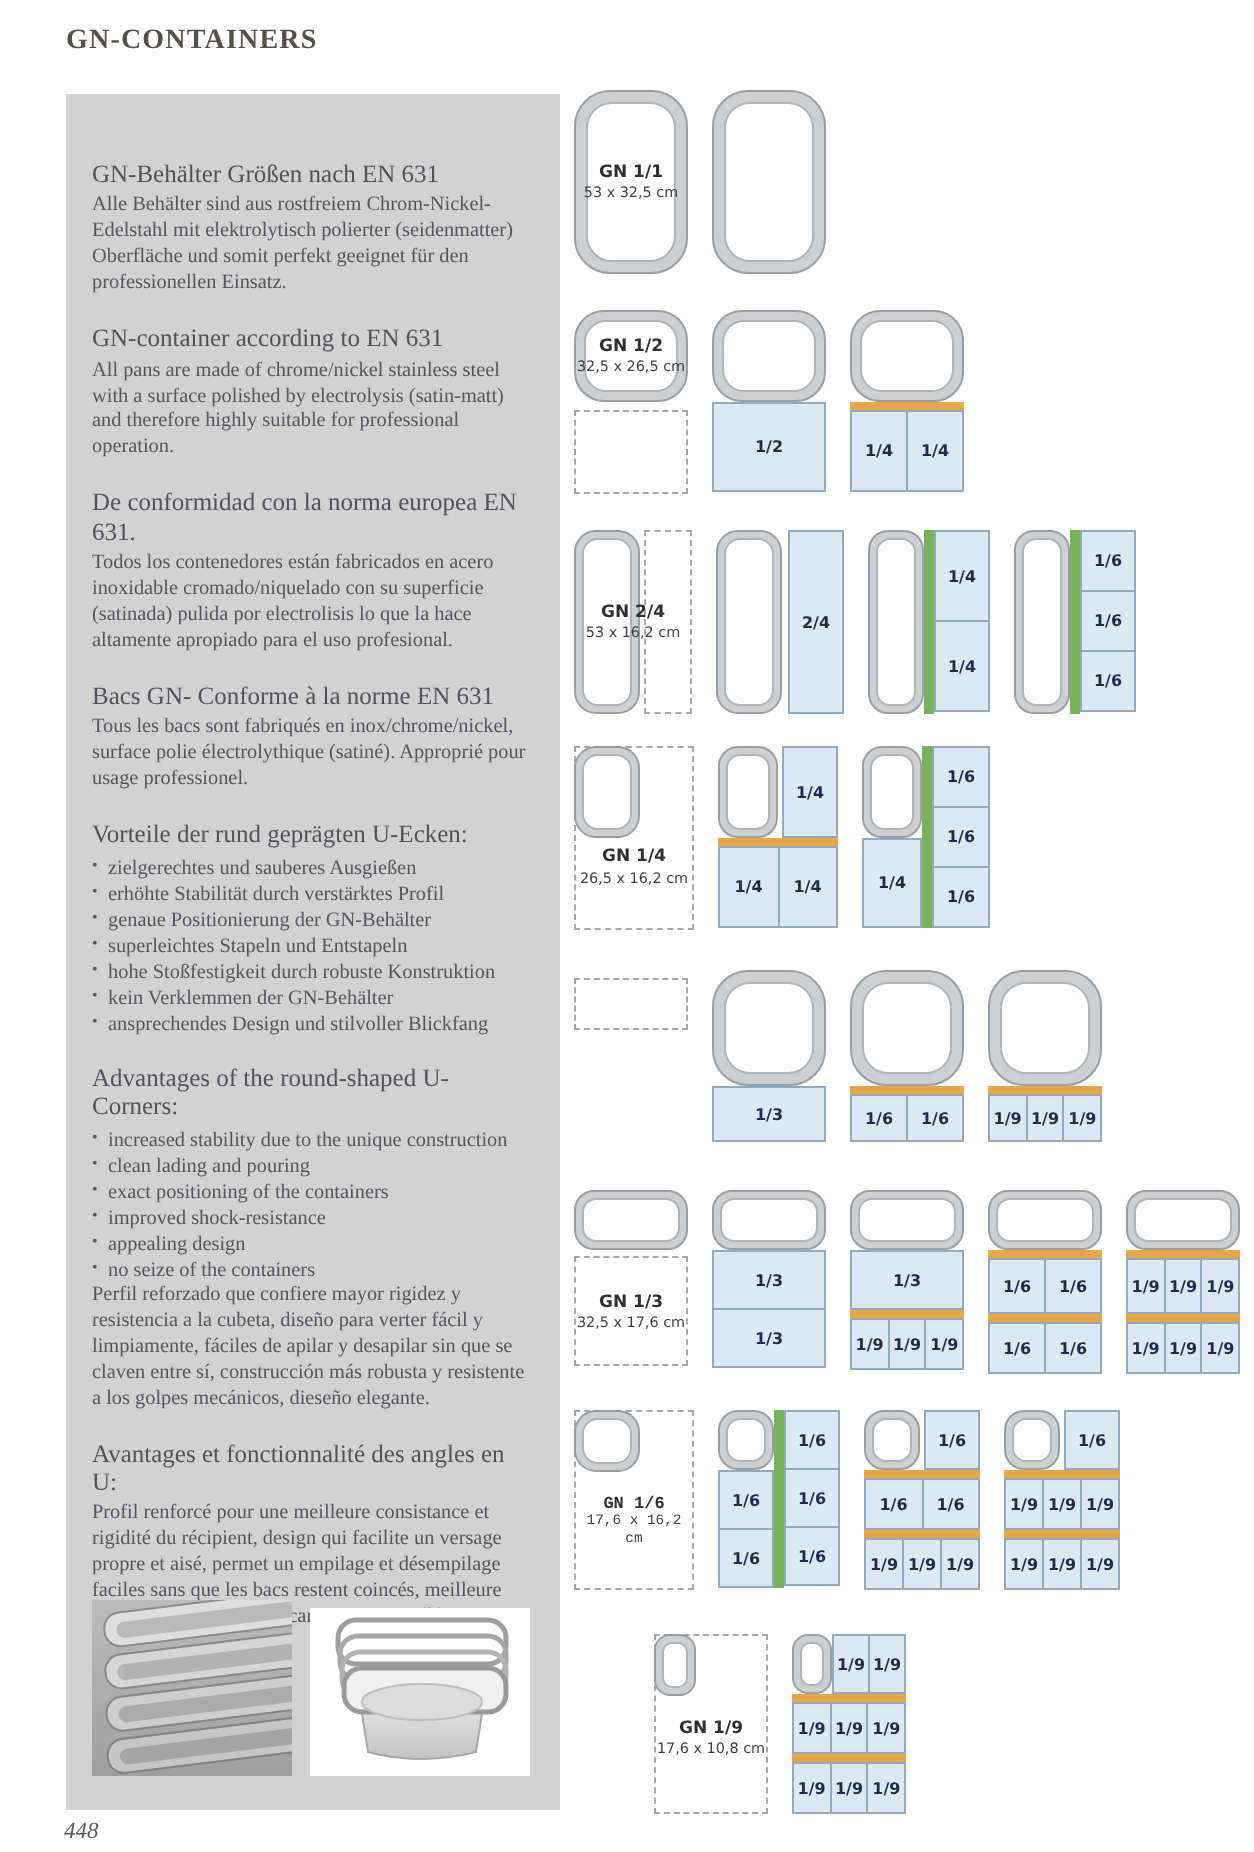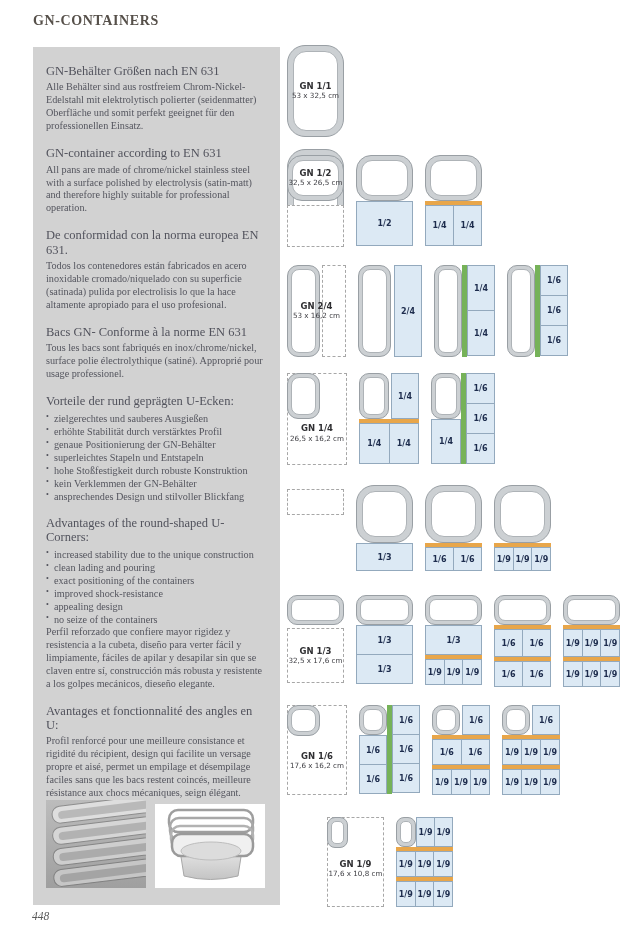--- a/index.html
+++ b/index.html
@@ -18,21 +18,21 @@
   }
   
   .sidebar{
     position:absolute;left:33px;top:47px;width:247px;height:858px;
     background:#d2d2d2;box-sizing:border-box;padding:12px 13px;
   }
   .sb-h{
     font:12.5px "Liberation Serif",serif;color:#51525c;
     margin:13px 0 3px 0;line-height:1.15;
   }
-  .sb-h.first{margin-top:5px}
+  .sb-h.first{margin-top:21px}
   .sb-p{
     font:10.2px "Liberation Serif",serif;color:#54555e;
     margin:0;line-height:1.27;
   }
   .sb-ul{margin:1px 0 0 0;padding:0;list-style:none}
   .sb-ul li{
     font:10.2px "Liberation Serif",serif;color:#54555e;line-height:1.28;
     padding-left:8px;position:relative;
   }
   .sb-ul li::before{content:"•";position:absolute;left:0;top:0;font-size:8px;color:#54555e}
@@ -136,21 +136,21 @@
         <rect x="15" y="14" width="83" height="22" rx="9" fill="none" stroke="#a8a8a8" stroke-width="2.5"></rect>
         <rect x="16" y="22" width="82" height="22" rx="9" fill="none" stroke="#b2b2b2" stroke-width="2.5"></rect>
         <rect x="17" y="30" width="81" height="22" rx="9" fill="#f0f0f0" stroke="#9a9a9a" stroke-width="2.5"></rect>
         <ellipse cx="56" cy="47" rx="30" ry="9" fill="#dcdcdc" stroke="#bdbdbd"></ellipse>
       </svg>
     </span>
   </div>
 </aside>
 
 <main id="diagram">
-    <div class="size-row" style="top: 45px; flex-direction: column;">
+    <div class="size-row" style="top: 45px;">
       <div class="pan" style="width: 57px; height: 92px; border-radius: 18px;">
         <div class="pan-inner" style="inset: 5px; border-radius: 13px;"></div>
         <div class="pan-label" style="top: 50%; transform: translateY(-50%);">
           <span class="gn-name">GN 1/1</span>
           <span class="gn-dims">53 x 32,5 cm</span>
         </div>
       </div>
       <div class="pan" style="width: 57px; height: 92px; border-radius: 18px;">
         <div class="pan-inner" style="inset: 5px; border-radius: 13px;"></div>
       </div>
@@ -464,21 +464,21 @@
             <span>1/9</span>
           </div>
         </div>
       </div>
     </div>
     <div class="size-row" style="top: 705px;">
       <div class="dash" style="width: 60px; height: 90px;">
         <div class="pan" style="width: 33px; height: 31px; border-radius: 11px; position: absolute; left: -1px; top: -1px;">
           <div class="pan-inner" style="inset: 3px; border-radius: 8px;"></div>
         </div>
-        <div class="dash-label" style="top: 62%; transform: translateY(-50%);">
+        <div class="dash-label" style="top: 62%; transform: translateY(-50%); font-family: Liberation Mono, monospace;">
           <span class="gn-name">GN 1/6</span>
           <span class="gn-dims">17,6 x 16,2 cm</span>
         </div>
       </div>
       <div class="hstack">
         <div class="vstack">
           <div class="pan" style="width: 28px; height: 30px; border-radius: 10px;">
             <div class="pan-inner" style="inset: 3px; border-radius: 7px;"></div>
           </div>
           <div class="cellrow" style="height: 30px; width: 28px;">

